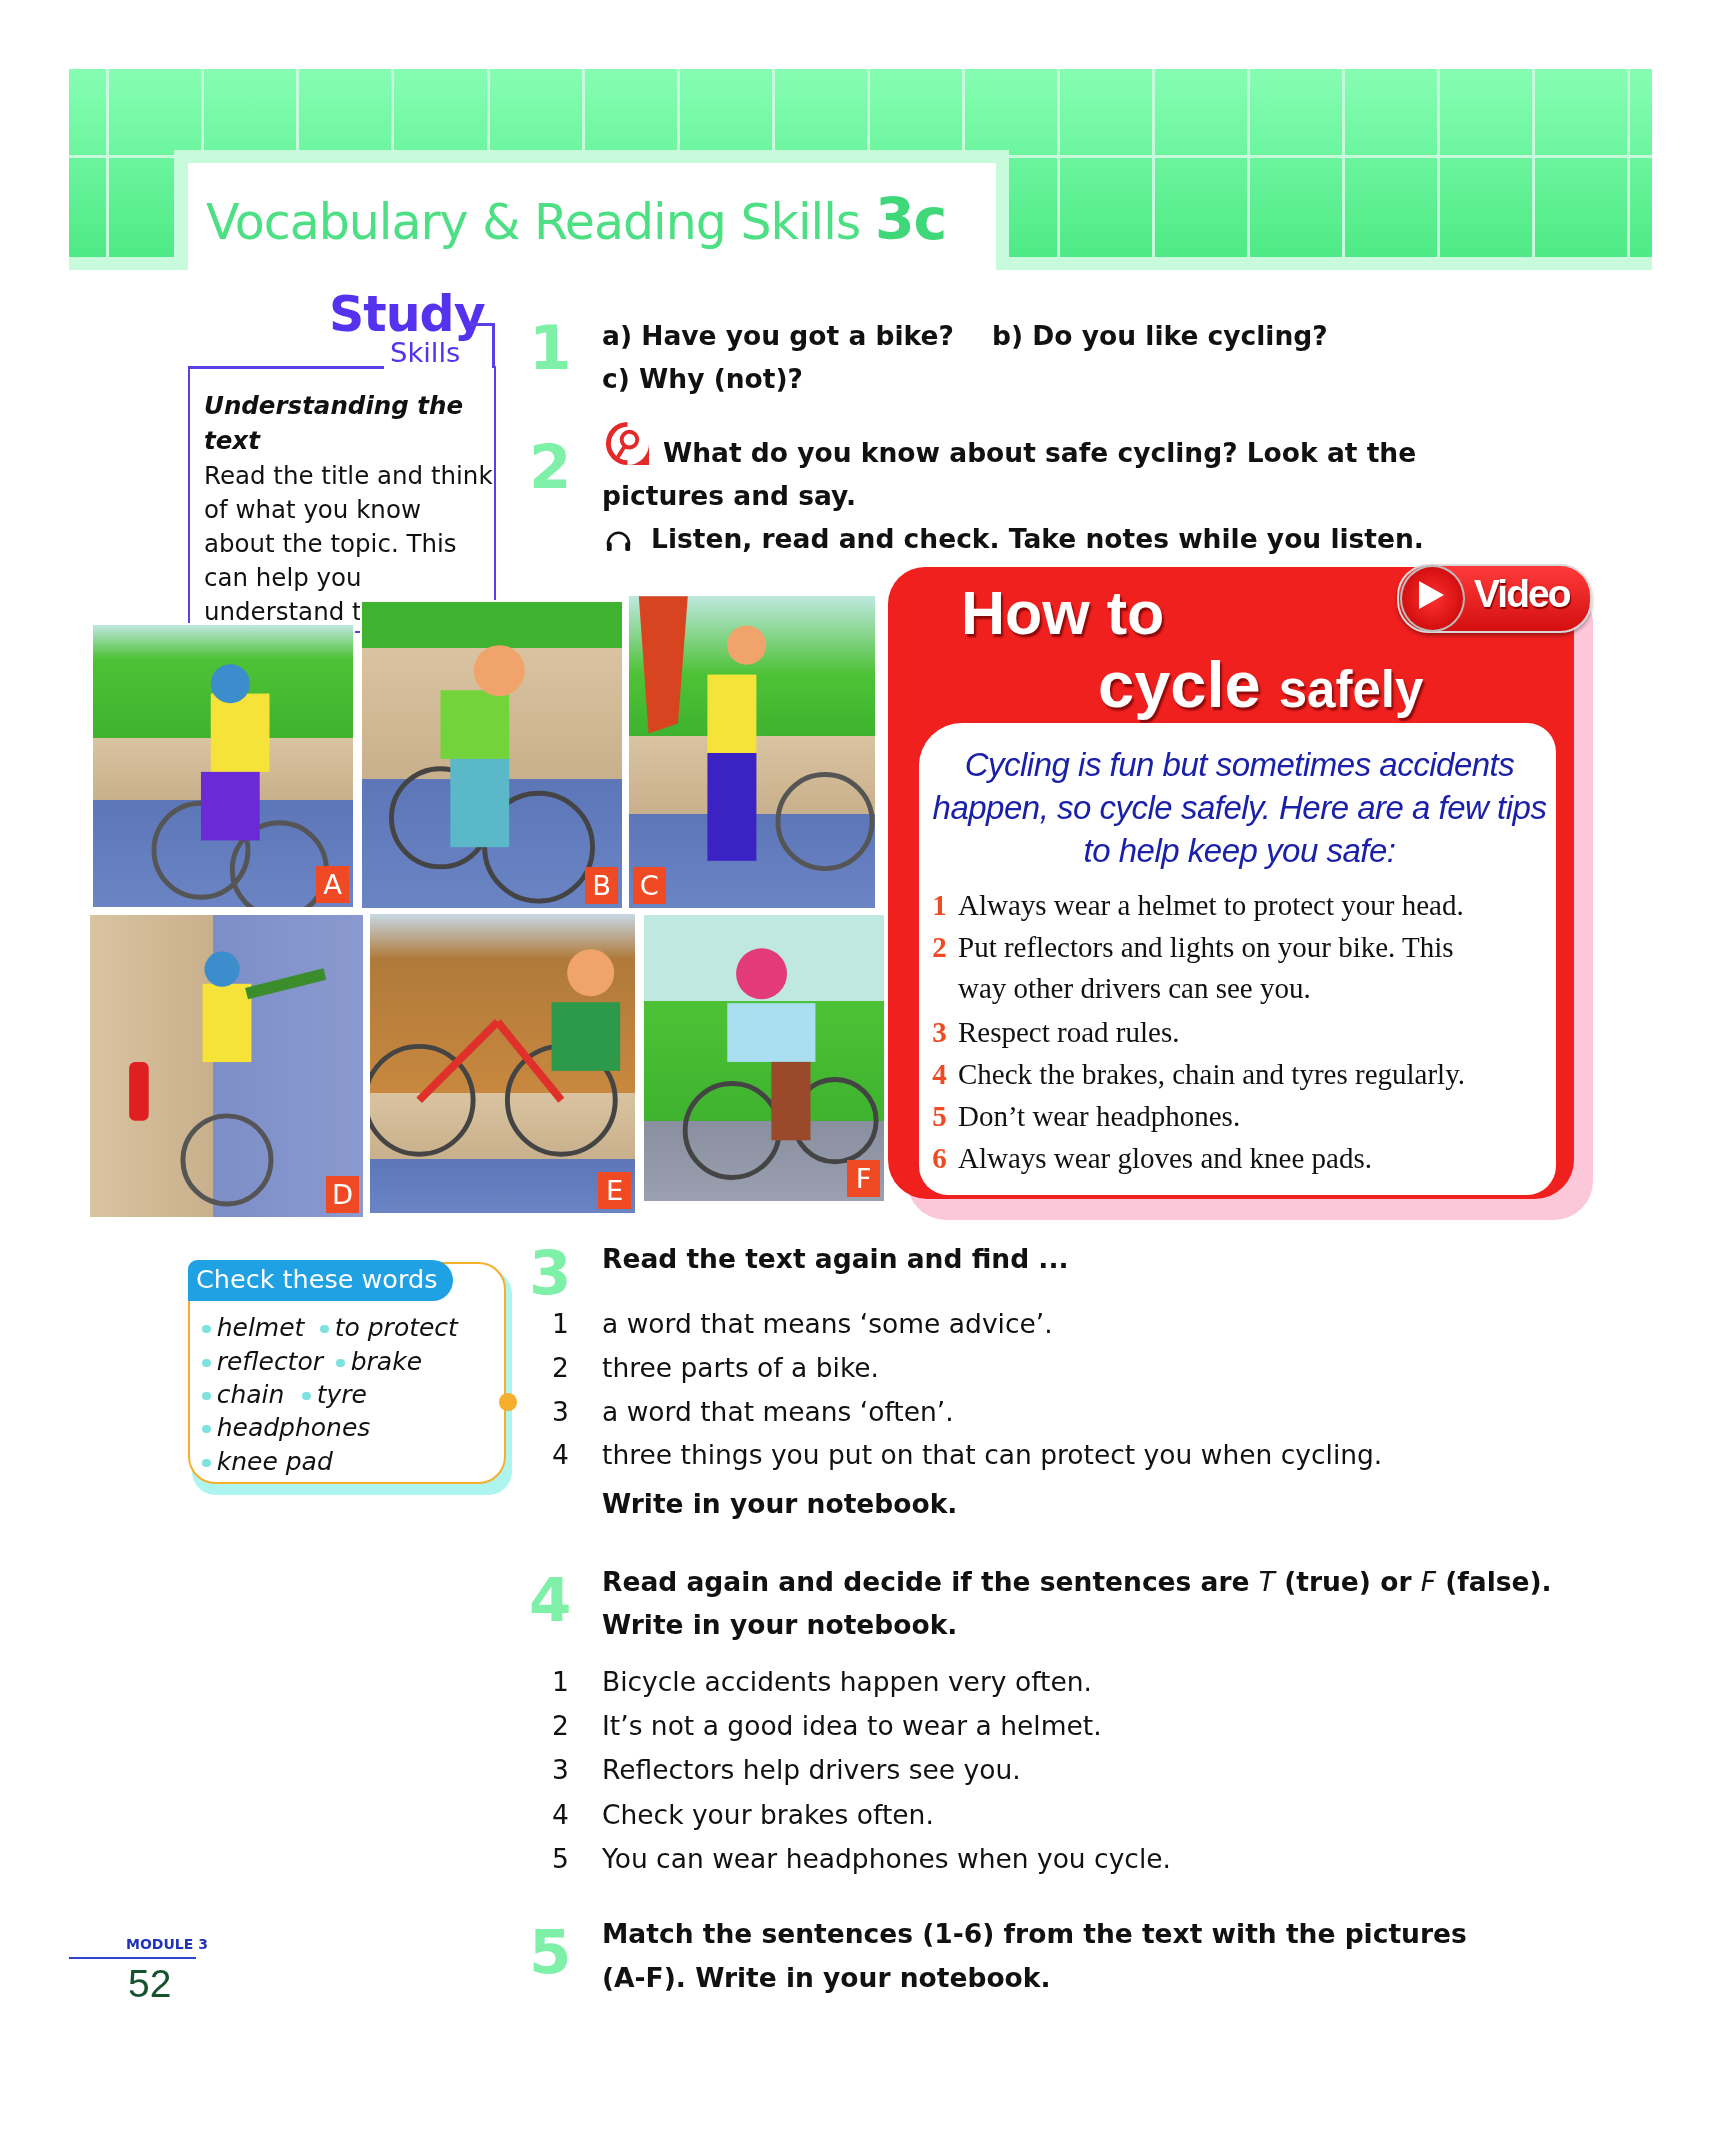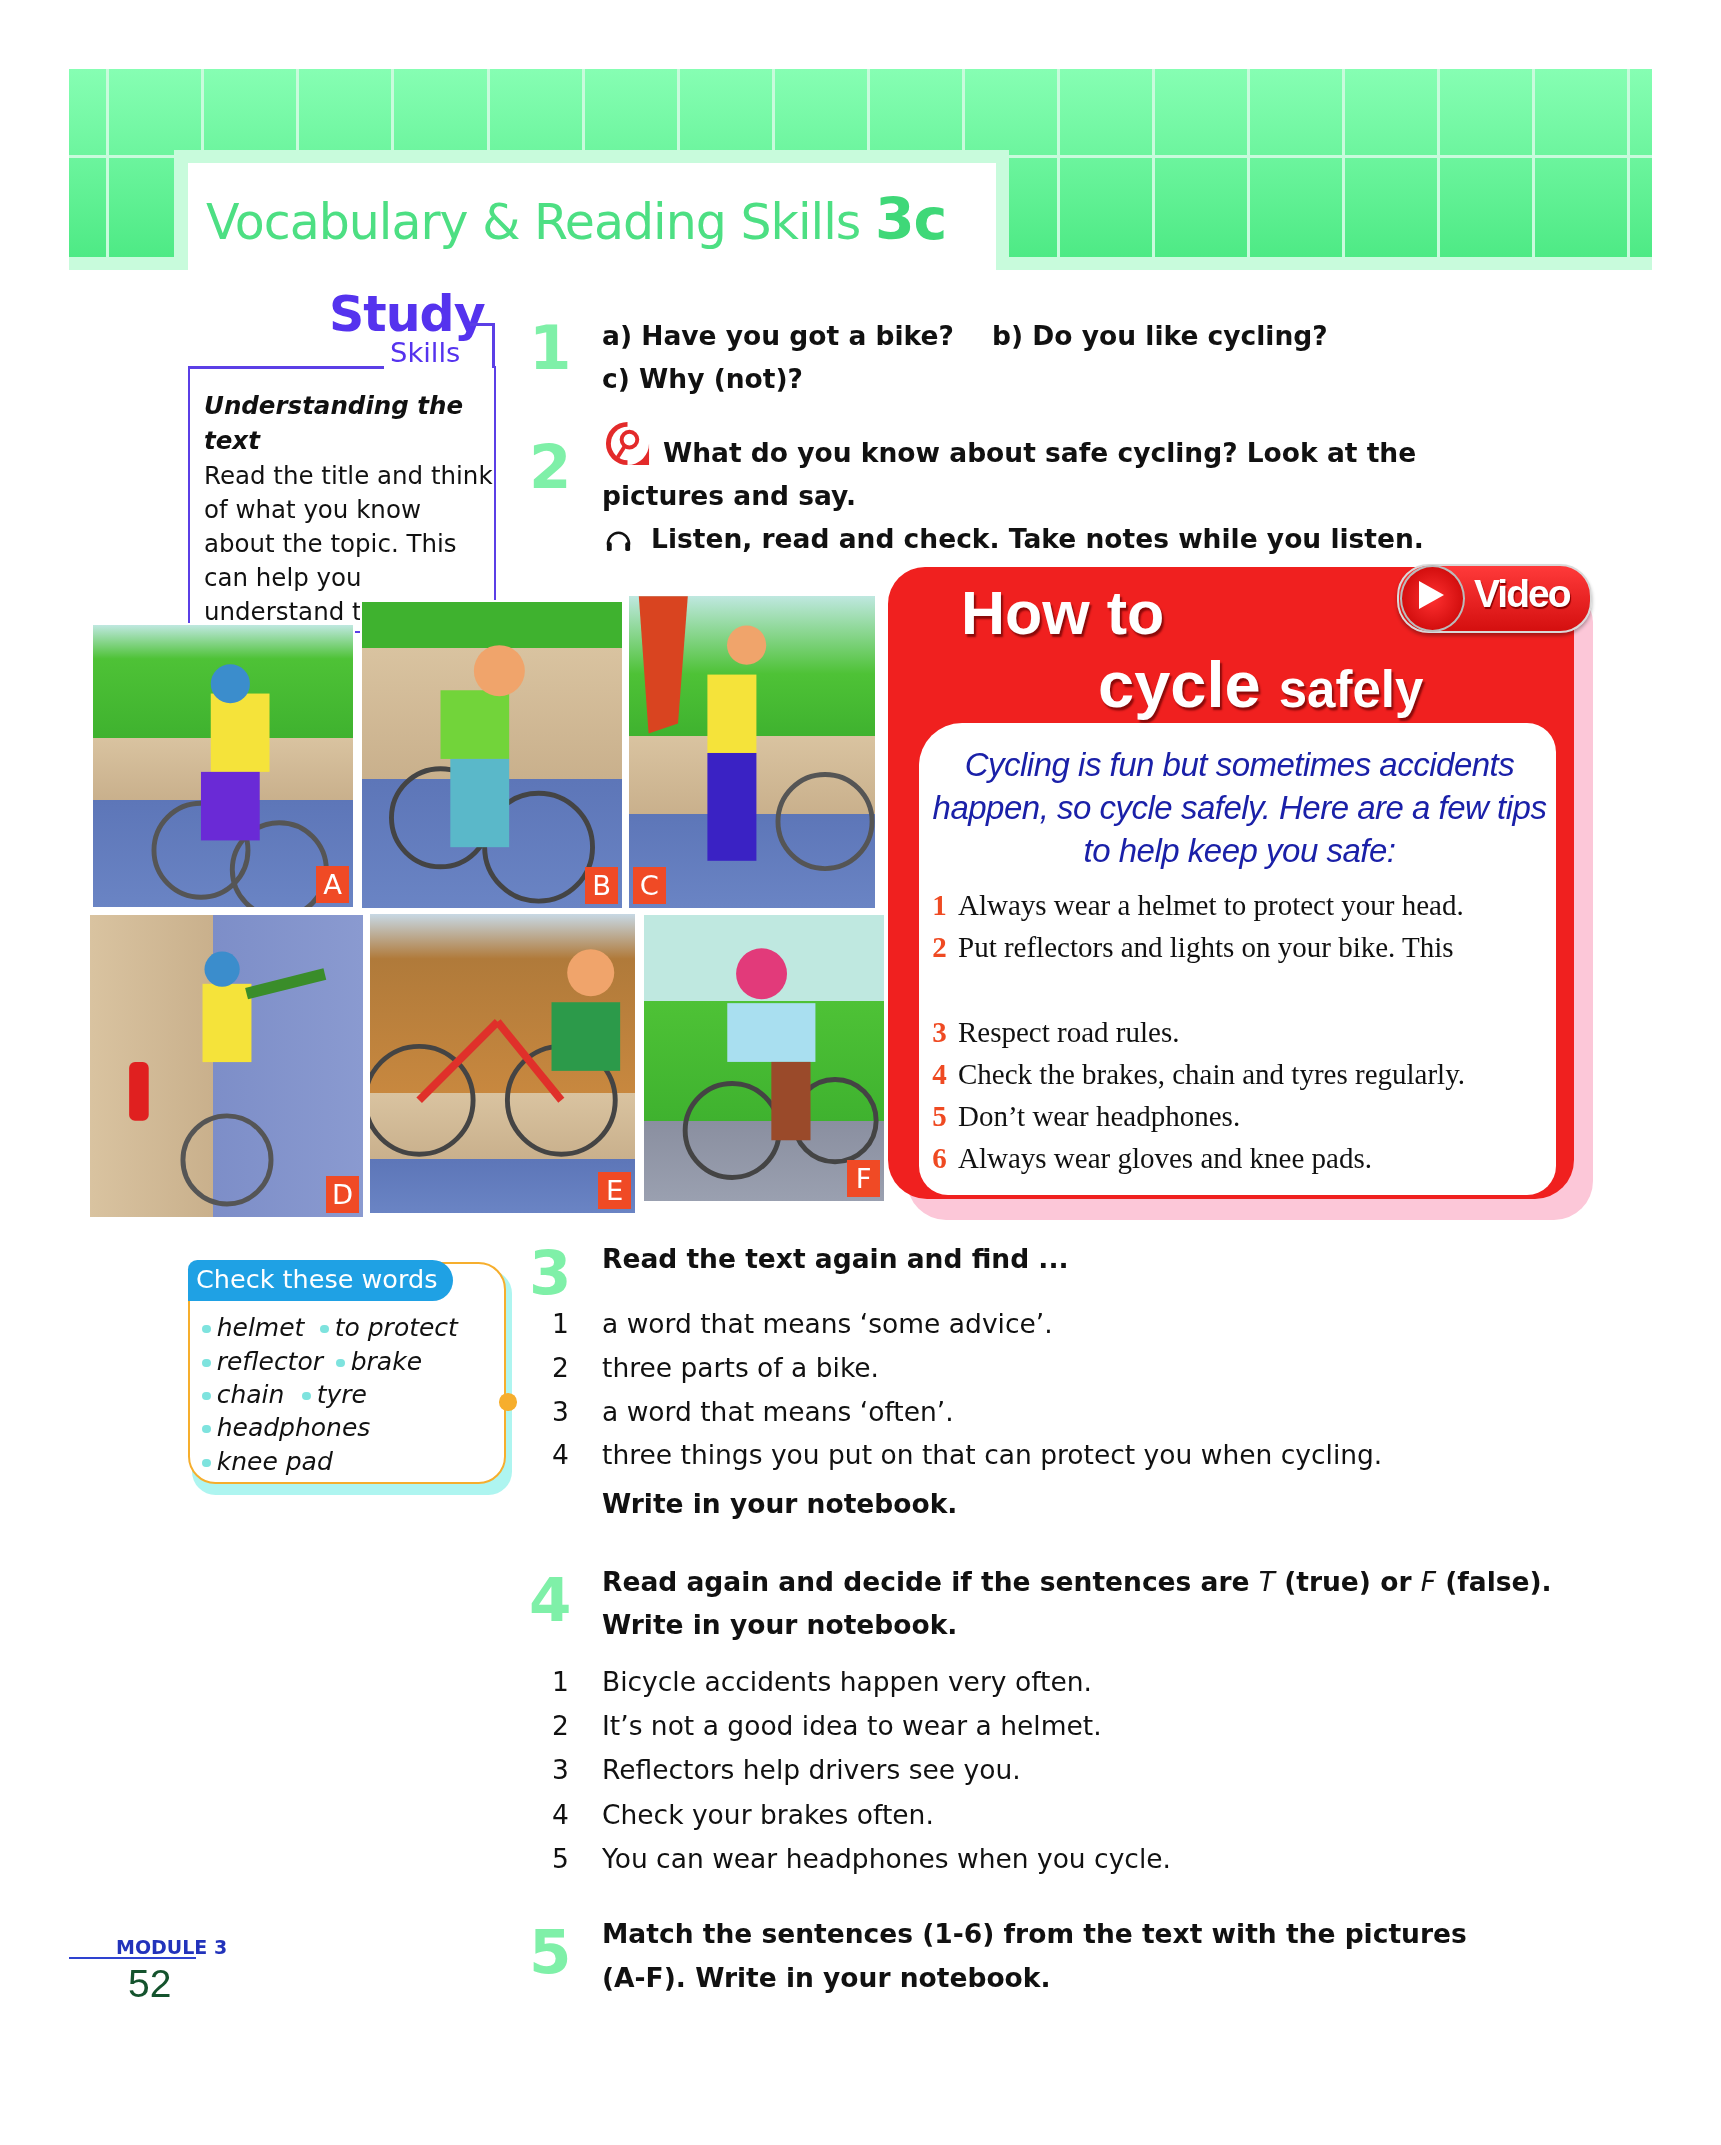--- a/index.html
+++ b/index.html
@@ -46,21 +46,21 @@
   .tip .cont{display:block;padding-left:37px;}
   
   #cw-shadow{left:192px;top:1270px;width:320px;height:225px;background:#aef5f0;border-radius:23.5px;}
   #cw-box{left:188px;top:1262px;width:314px;height:218px;border:2.9px solid #f6ae2d;border-radius:27.4px;background:#fff;}
   #cw-header{left:188px;top:1260px;width:265px;height:41px;background:#1fa1e4;border-radius:9.8px 21.6px 21.6px 0;}
   #cw-title{left:196px;top:1264px;font-size:25.5px;color:#fff;font-family:"DejaVu Sans",sans-serif;}
   #cw-dot{left:499px;top:1393px;width:17.6px;height:17.6px;border-radius:50%;background:#f6ae2d;}
   .cw-word{position:absolute;font-size:25px;font-family:"DejaVu Sans",sans-serif;font-style:italic;}
   .cw-word::before{content:"";display:inline-block;width:8.8px;height:8.8px;border-radius:50%;background:#7ee3de;margin-right:5.9px;vertical-align:middle;}
   
-  #module-label{left:116px;top:1936px;font-size:19px;font-weight:bold;color:#2233bb;font-family:"DejaVu Sans",sans-serif;}
+  #module-label{left:126px;top:1936px;font-size:14px;font-weight:bold;color:#2233bb;font-family:"DejaVu Sans",sans-serif;}
   #module-line{left:69px;top:1957px;width:127px;height:2px;background:#2e43d0;}
   #page-num{left:128px;top:1962px;font-size:39px;color:#14532d;font-family:"Liberation Sans",sans-serif;}
   .qnum{position:absolute;left:552px;font-size:26.5px;font-family:"DejaVu Sans",sans-serif;}
   .qtext{position:absolute;left:602px;font-size:26.5px;font-family:"DejaVu Sans",sans-serif;white-space:nowrap;}
 </style>
 </head>
 <body>
 
 <div id="header" class="abs">
   <div class="vline" style="left:37px"></div>
@@ -188,21 +188,21 @@
 <div id="red-title1" class="abs">How to</div>
 <div id="red-title2" class="abs"><span>cycle</span> <span class="small">safely</span></div>
 <div id="video-btn" class="abs"></div>
 <div id="video-circle" class="abs"></div>
 <div id="video-tri" class="abs"></div>
 <div id="video-label" class="abs">Video</div>
 <div id="white-card" class="abs"></div>
 <div id="intro" class="abs">Cycling is fun but sometimes accidents happen, so cycle safely. Here are a few tips to help keep you safe:</div>
 
 <div class="tip" style="top:885px"><span class="n">1</span><span>Always wear a helmet to protect your head.</span></div>
-<div class="tip" style="top:927px"><span class="n">2</span><span>Put reflectors and lights on your bike. This</span></div>
+<div class="tip" style="top:927px"><span class="n">2</span><span>Put reflectors and lights on your bike. This</span><span class="cont">way other drivers can see you.</span></div>
 <div class="tip" style="top:1012px"><span class="n">3</span><span>Respect road rules.</span></div>
 <div class="tip" style="top:1054px"><span class="n">4</span><span>Check the brakes, chain and tyres regularly.</span></div>
 <div class="tip" style="top:1096px"><span class="n">5</span><span>Don’t wear headphones.</span></div>
 <div class="tip" style="top:1138px"><span class="n">6</span><span>Always wear gloves and knee pads.</span></div>
 
 <div id="cw-shadow" class="abs"></div>
 <div id="cw-box" class="abs"></div>
 <div id="cw-header" class="abs"></div>
 <div id="cw-title" class="abs">Check these words</div>
 <div id="cw-dot" class="abs"></div>

